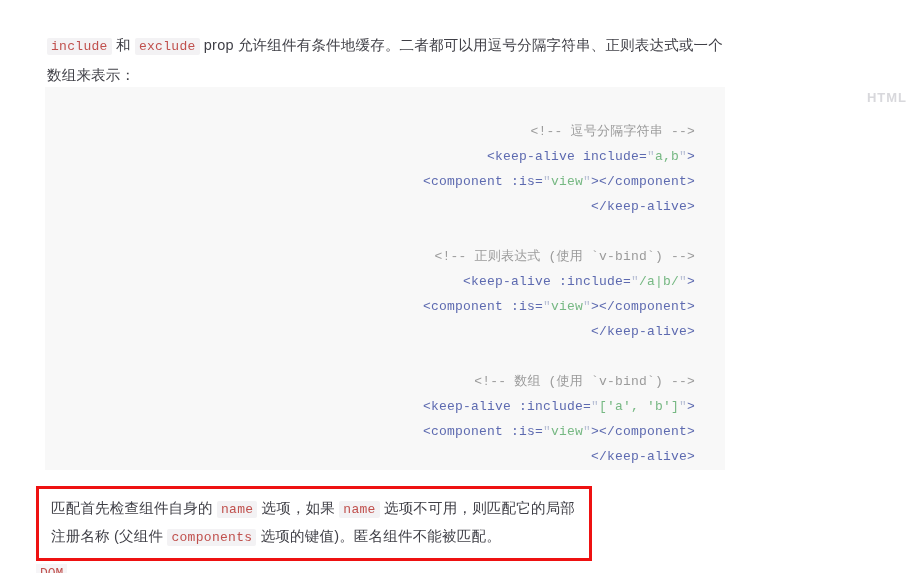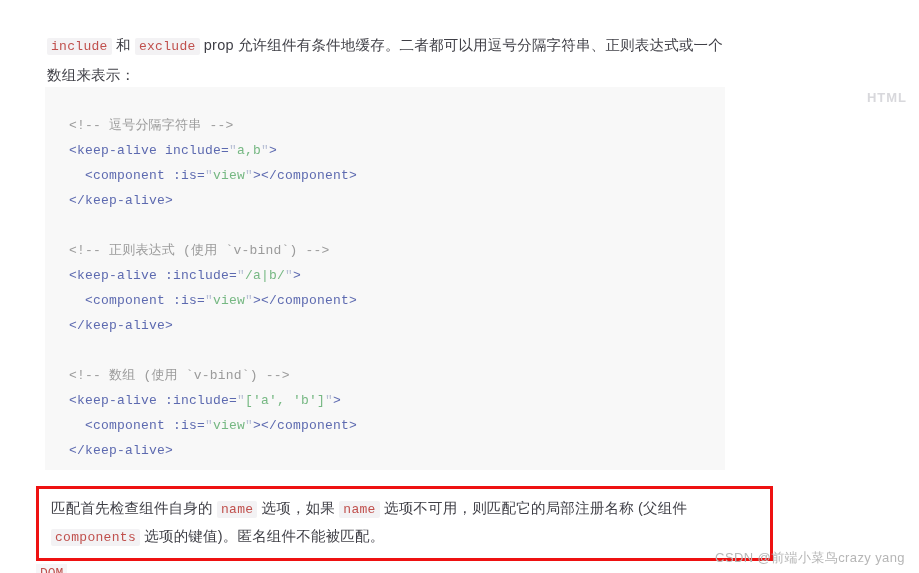--- a/index.html
+++ b/index.html
@@ -60,40 +60,41 @@
     position: absolute;
     right: 12px;
     top: 90px;
     font-family: "Liberation Sans", sans-serif;
     font-size: 13px;
     font-weight: bold;
     color: #d8d8dc;
     letter-spacing: 1px;
   }
   pre.code {
-    margin: 6px;
+    margin: 12px;
     font-family: "Liberation Mono", "DejaVu Sans Mono", monospace;
     font-size: 13px;
     line-height: 25px;
     color: #5d6ab0;
     white-space: pre;
     letter-spacing: 0.2px;
+    text-align: right;
   }
   .c-comment { color: #9b9b9b; }
   .c-tag     { color: #5d6ab0; }
   .c-quote   { color: #b9c0d6; }
   .c-string  { color: #76b883; }
   .c-blank   { display: block; height: 25px; }
 
   
   .note {
     position: absolute;
     left: 36px;
     top: 486px;
-    width: 737px;
+    width: 556px;
     box-sizing: border-box;
     border: 3px solid #ee1111;
     background: #ffffff;
     padding: 6px 12px 7px 12px;
     font-size: 14.5px;
     line-height: 27px;
     color: #3f3f46;
     letter-spacing: 0.2px;
   }
 
@@ -150,19 +151,18 @@
 <span class="c-tag">  &lt;component :is=</span><span class="c-quote">"</span><span class="c-string">view</span><span class="c-quote">"</span><span class="c-tag">&gt;&lt;/component&gt;</span>
 <span class="c-tag">&lt;/keep-alive&gt;</span>
 </pre>
   </div>
   <div class="code-lang">HTML</div>
 
   <div class="note">
     <span>匹配首先检查组件自身的 </span><code class="inline">name</code><span> 选项，如果 </span><code class="inline">name</code><span> 选项不可用，则匹配它的局部注册名称 (父组件 </span><code class="inline">components</code><span> 选项的键值)。匿名组件不能被匹配。</span>
   </div>
 
-  <div class="watermark">CSDN @前端小菜鸟crazy  yang</div>
 
   <div class="bottom-fragment">
     <span class="frag-text">DOM</span>
   </div>
 
 </div>
 
 </body></html>

